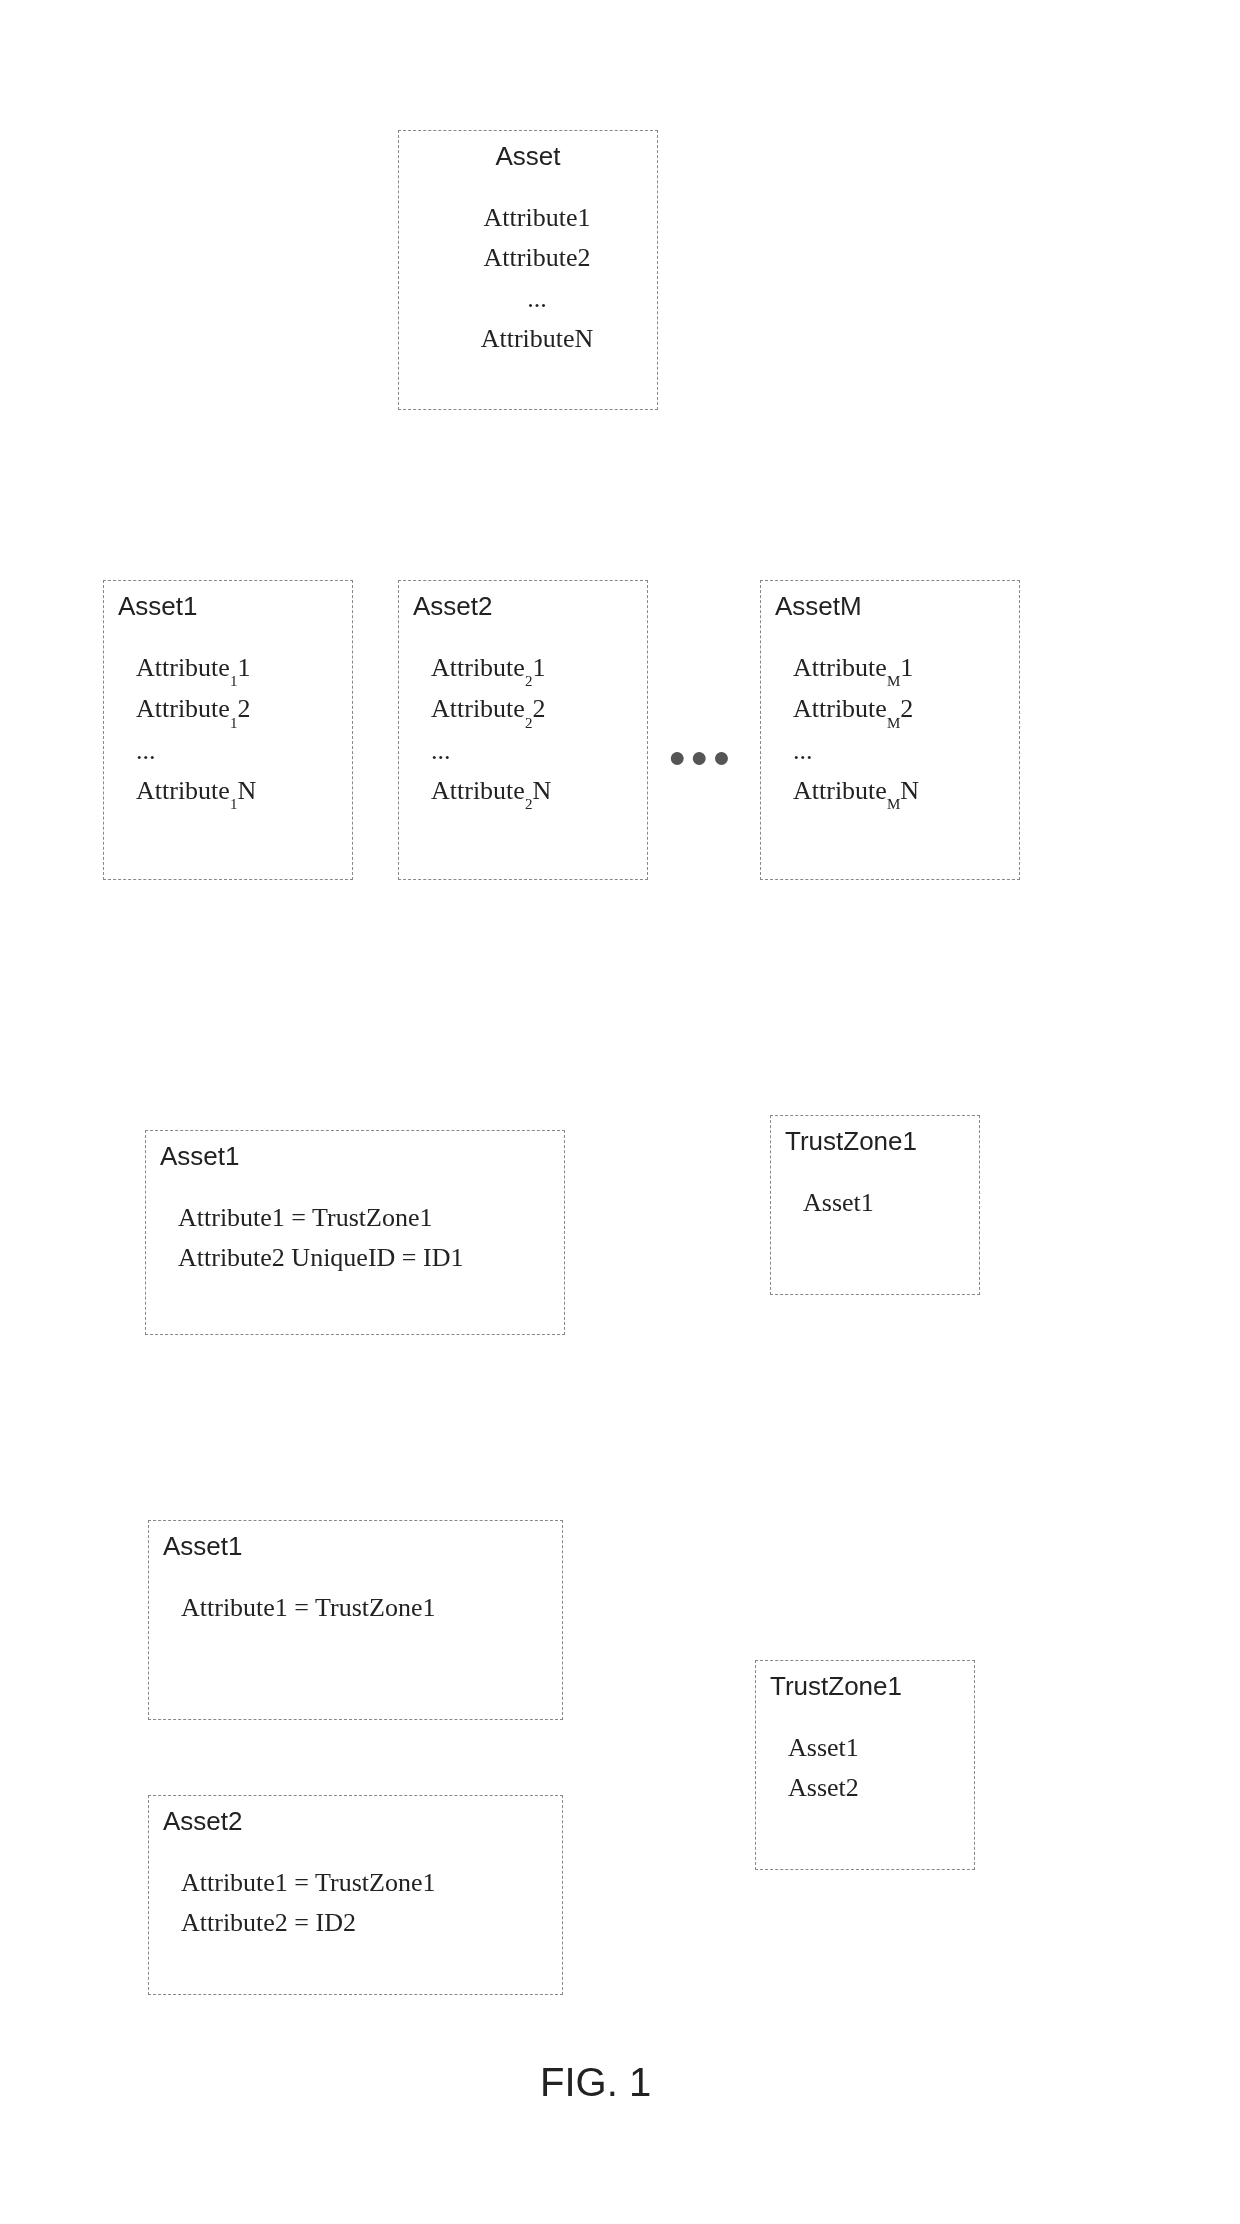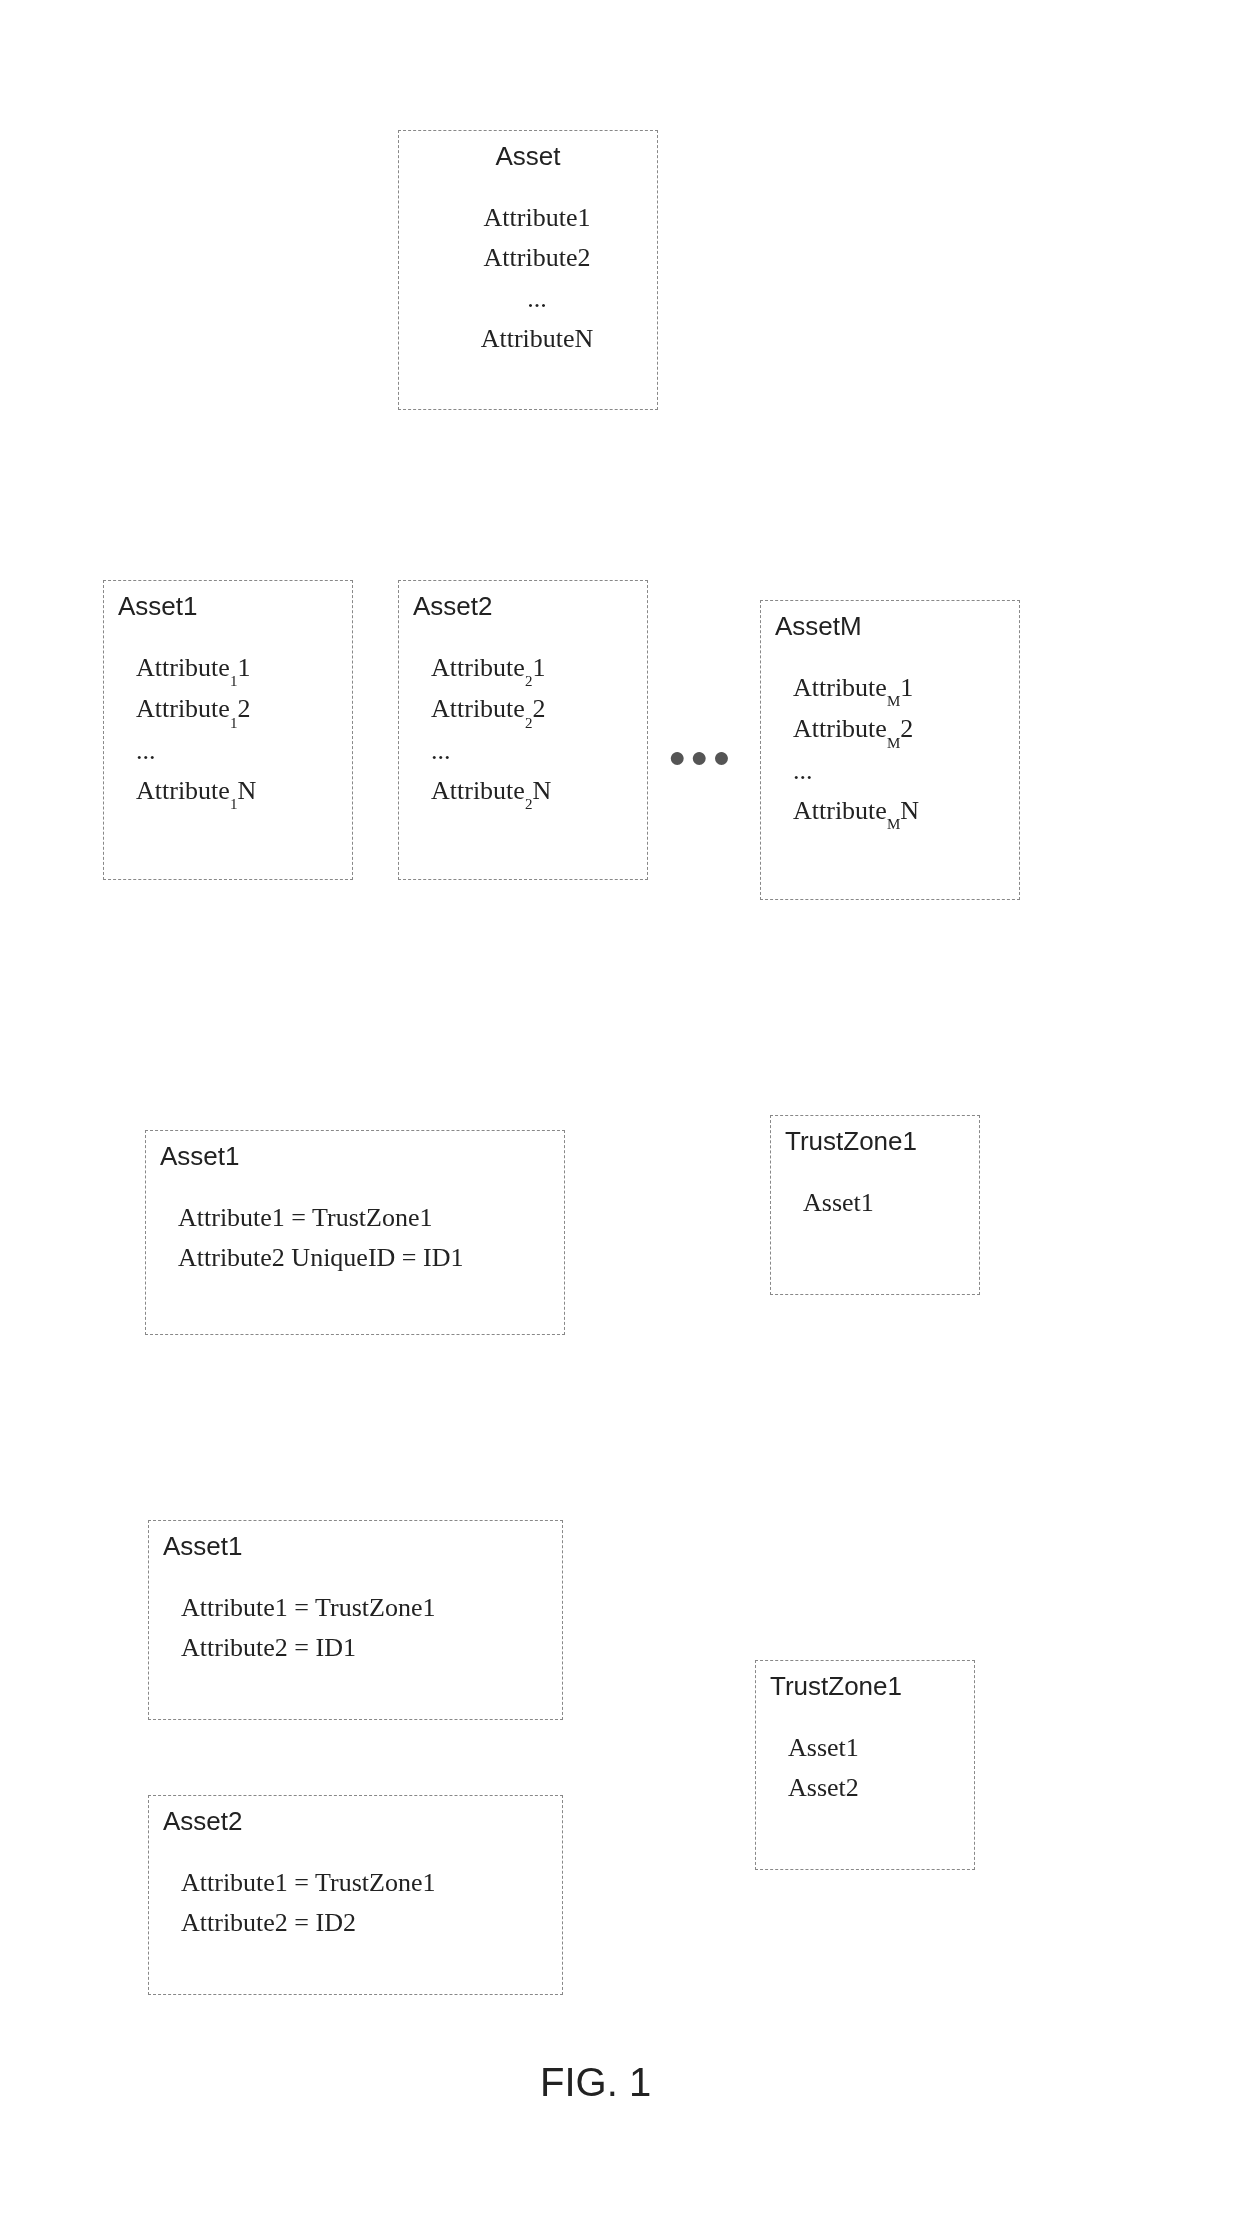--- a/index.html
+++ b/index.html
@@ -93,21 +93,21 @@
       </div>
       <div class="attr-line">...</div>
       <div class="attr-line">
         <span>Attribute</span><span class="sub">2</span><span>N</span>
       </div>
     </div>
   </div>
 
   <div class="dots" style="left:668px; top:740px;">●●●</div>
 
-  <div class="box" style="left:760px; top:600px; width:260px; height:300px;">
+  <div class="box" style="left:760px; top:580px; width:260px; height:300px;">
     <div class="box-title">AssetM</div>
     <div class="attrs">
       <div class="attr-line">
         <span>Attribute</span><span class="sub">M</span><span>1</span>
       </div>
       <div class="attr-line">
         <span>Attribute</span><span class="sub">M</span><span>2</span>
       </div>
       <div class="attr-line">...</div>
       <div class="attr-line">
@@ -128,21 +128,20 @@
     <div class="box-title">TrustZone1</div>
     <div class="attrs">
       <div class="attr-line">Asset1</div>
     </div>
   </div>
 
   <div class="box" style="left:148px; top:1520px; width:415px; height:200px;">
     <div class="box-title">Asset1</div>
     <div class="attrs">
       <div class="attr-line">Attribute1 = TrustZone1</div>
-      <div class="attr-line">Attribute2 = ID1</div>
     </div>
   </div>
 
   <div class="box" style="left:148px; top:1795px; width:415px; height:200px;">
     <div class="box-title">Asset2</div>
     <div class="attrs">
       <div class="attr-line">Attribute1 = TrustZone1</div>
       <div class="attr-line">Attribute2 = ID2</div>
     </div>
   </div>

